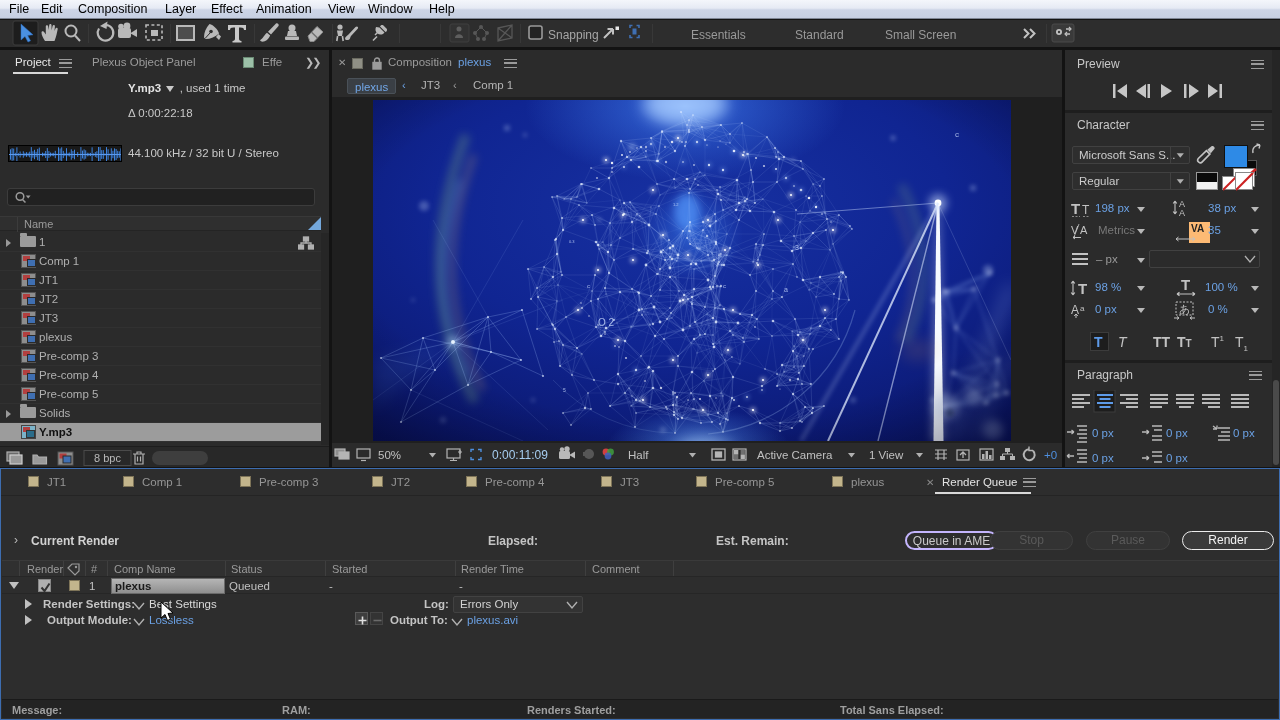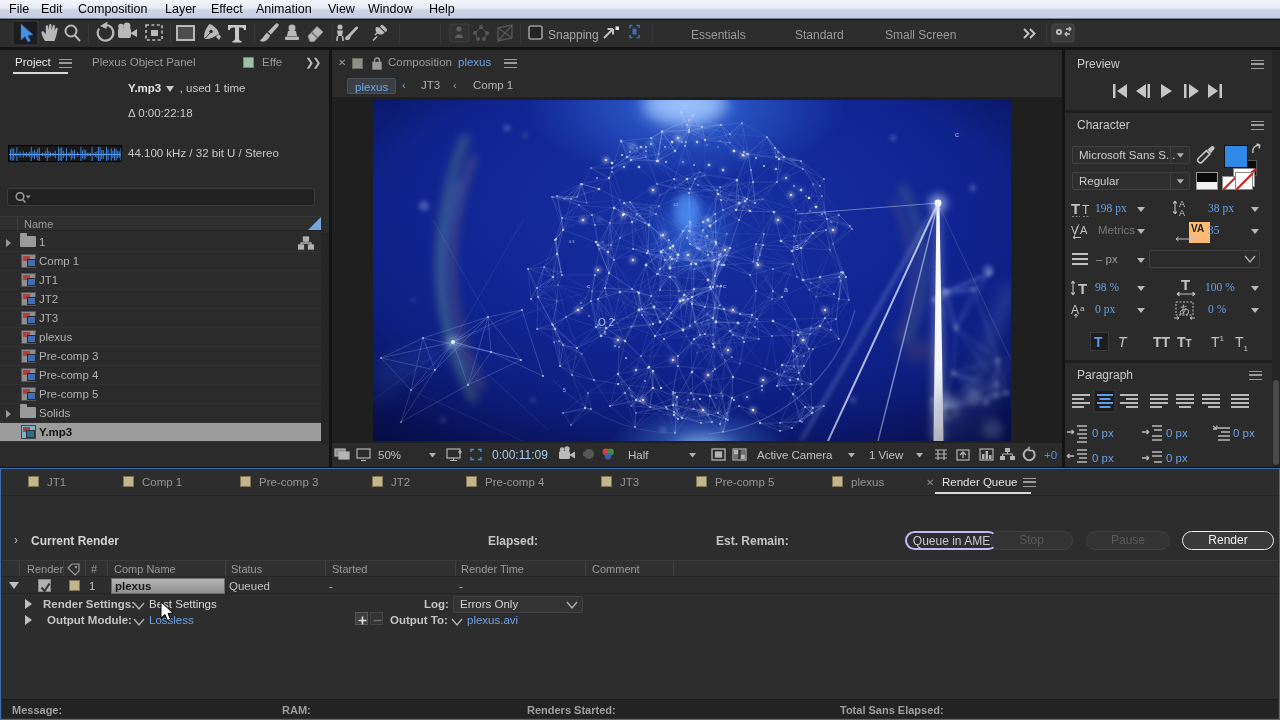--- a/index.html
+++ b/index.html
@@ -43,21 +43,21 @@
 #viewer { position:absolute; left:0; top:47px; width:730px; height:346px; background:#1f1f1f; }
 #compimg { position:absolute; left:41px; top:3px; width:638px; height:341px; }
 #compbar { position:absolute; left:0; top:393px; width:730px; height:24px; background:#2b2b2b; font-size:11.5px; color:#c0c0c0; }
 
 
 #rightp { left:1065px; top:50px; width:215px; height:417px; }
 .rsec { font-size:12px; color:#c8c8c8; }
 .combo { position:absolute; height:18px; background:#2e2e2e; border:1px solid #414141; border-radius:2px;
   font-size:11.5px; color:#cdcdcd; }
 .combo .cv { position:absolute; left:6px; top:2px; }
-.bluev { color:#6ba1e4;font-family:Liberation Serif, serif; }
+.bluev { color:#6ba1e4; }
 .dim { color:#787878; }
 .ddarr { position:absolute; width:0; height:0; border-left:4px solid transparent; border-right:4px solid transparent; border-top:5px solid #b8b8b8; }
 
 
 #bottomp { position:absolute; left:0; top:468px; width:1280px; height:252px; background:#2d2d2d;
   border:1px solid #3d6db0; }
 #rqtabs { position:absolute; left:0; top:0; width:1278px; height:27px; background:#2d2d2d; border-bottom:1px solid #242424;}
 .rqtab { position:absolute; top:7px; font-size:11.5px; color:#969696; }
 .tansq { position:absolute; top:7px; width:11px; height:11px; background:#c3b58c; border:1px solid #7e7458; }
 .rqbtn { position:absolute; top:0; height:19px; border-radius:10px; font-size:12px; text-align:center; }
@@ -370,20 +370,40 @@
         <div class="nm">Solids</div>
       </div>
 <div class="prow" style="top:373px;background:#9c9c9c;height:19px">
   <div style="position:absolute;left:21px;top:2px;width:15px;height:14px;background:#7bb2c8;border:1px solid #444">
     <div style="position:absolute;left:1px;top:1px;width:7px;height:5px;background:#b23f3f"></div>
     <div style="position:absolute;left:4px;top:4px;width:9px;height:8px;background:#2a6c8a;border:1px solid #333"></div>
   </div>
   <div class="nm" style="color:#111;font-weight:bold">Y.mp3</div>
 </div>
 
+<div style="position:absolute;left:0;top:396px;width:329px;height:21px;background:#282828;border-top:1px solid #1d1d1d">
+  <svg width="329" height="21" style="position:absolute">
+   <g stroke="#b0b0b0" fill="none" stroke-width="1.2">
+    <rect x="7" y="5" width="12" height="9" fill="#6a6a6a"></rect>
+            <rect x="10" y="8" width="12" height="9" fill="#9a9a9a" stroke="#cfcfcf"></rect>
+    <path d="M33 8 l4 0 l1.5 2 l8 0 l0 7 l-13.5 0 Z" fill="#9a9a9a"></path>
+   </g>
+   <g>
+            <rect x="58" y="5" width="15" height="13" fill="#8e8e8e" stroke="#555"></rect>
+            <rect x="59.5" y="6.5" width="7" height="5" fill="#b23f3f"></rect>
+            <rect x="63" y="9" width="8" height="7" fill="#3f6fb2" stroke="#2a2a2a"></rect>
+          </g>
+   <rect x="84" y="3.5" width="47" height="15" fill="none" stroke="#4a4a4a"></rect>
+   <text x="94" y="15" font-size="11" fill="#b9b9b9">8 bpc</text>
+   <g stroke="#b0b0b0" fill="none" stroke-width="1.2">
+            <path d="M133 7 l12 0 M135 7 l0 10 l8 0 l0 -10 M137.5 9.5 l0 5 M140.5 9.5 l0 5 M137 5 l4 0 l0 2 l-4 0 Z"></path>
+          </g>
+   <rect x="152" y="4" width="56" height="14" rx="7" fill="#3e3e3e"></rect>
+  </svg>
+</div>
 
 <div style="position:absolute;left:321px;top:183px;width:8px;height:212px;background:#262626"></div>
 
 </div>
 
 <div class="panel" id="compp">
 
 <div style="position:absolute;left:6px;top:7px;color:#9a9a9a;font-size:10px">✕</div>
 <div style="position:absolute;left:20px;top:8px;width:11px;height:11px;background:#8f8f85;border:1px solid #6a6a60"></div>
 <svg width="12" height="13" style="position:absolute;left:39px;top:7px">

